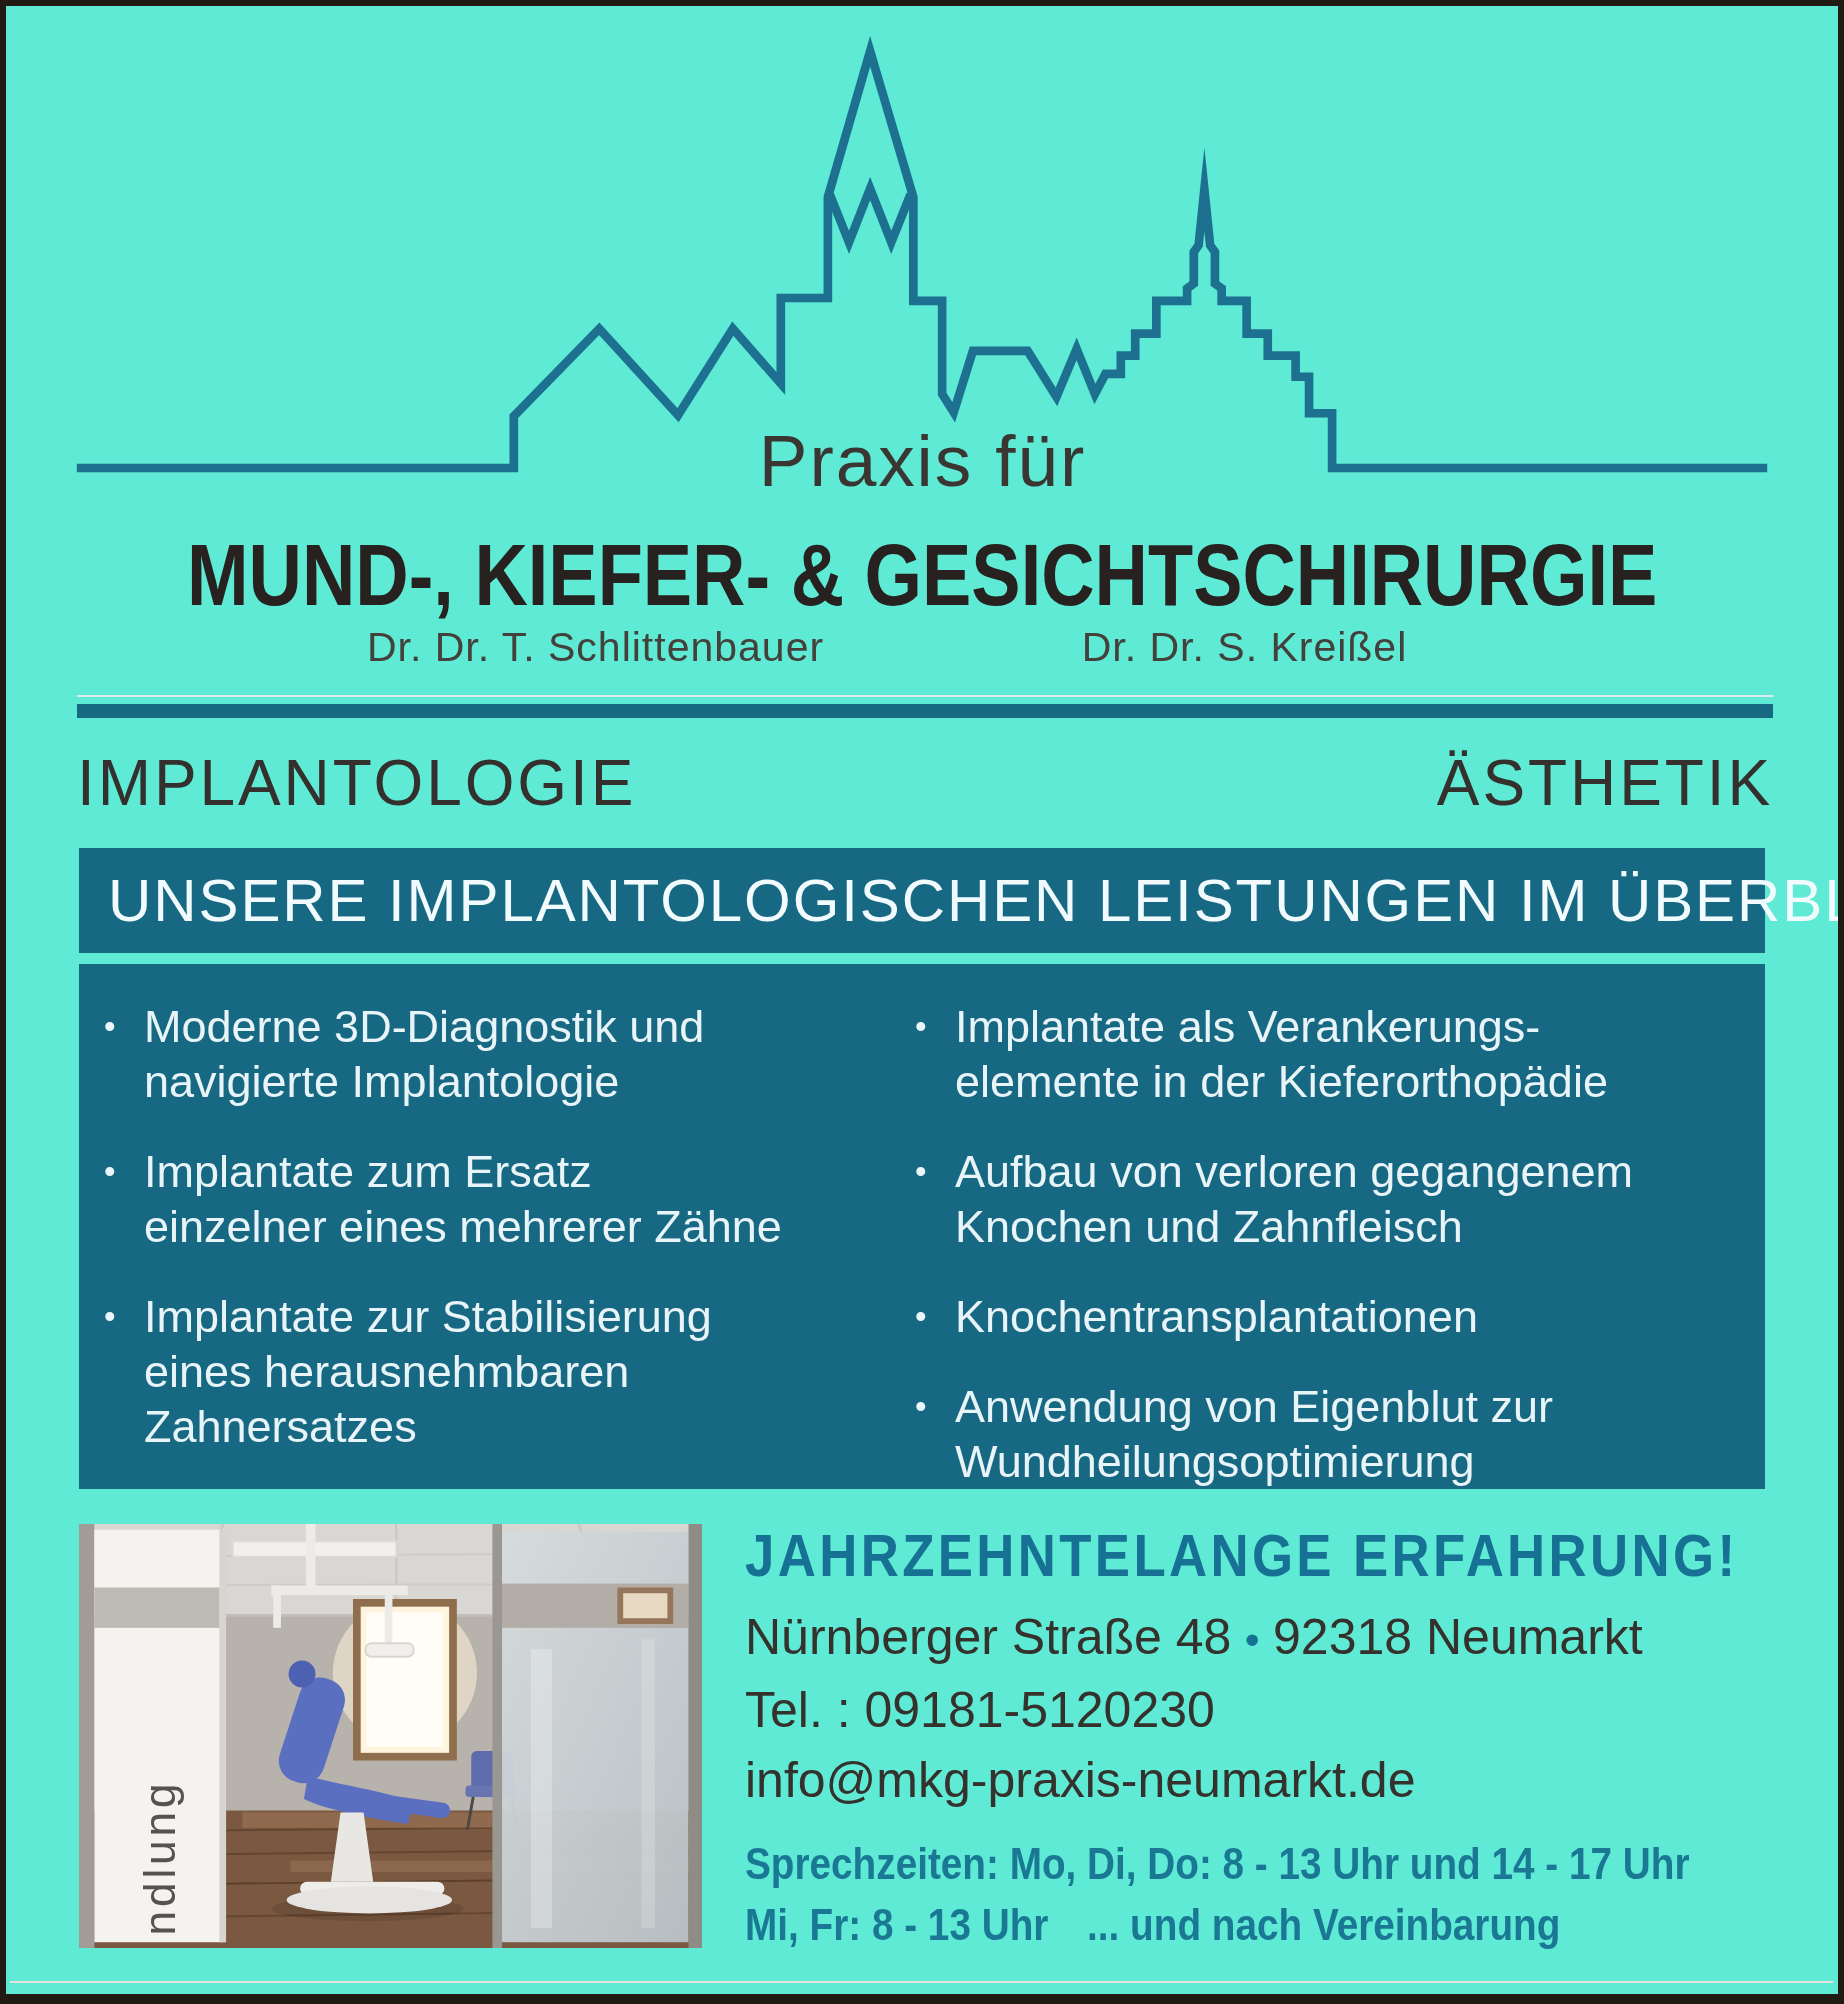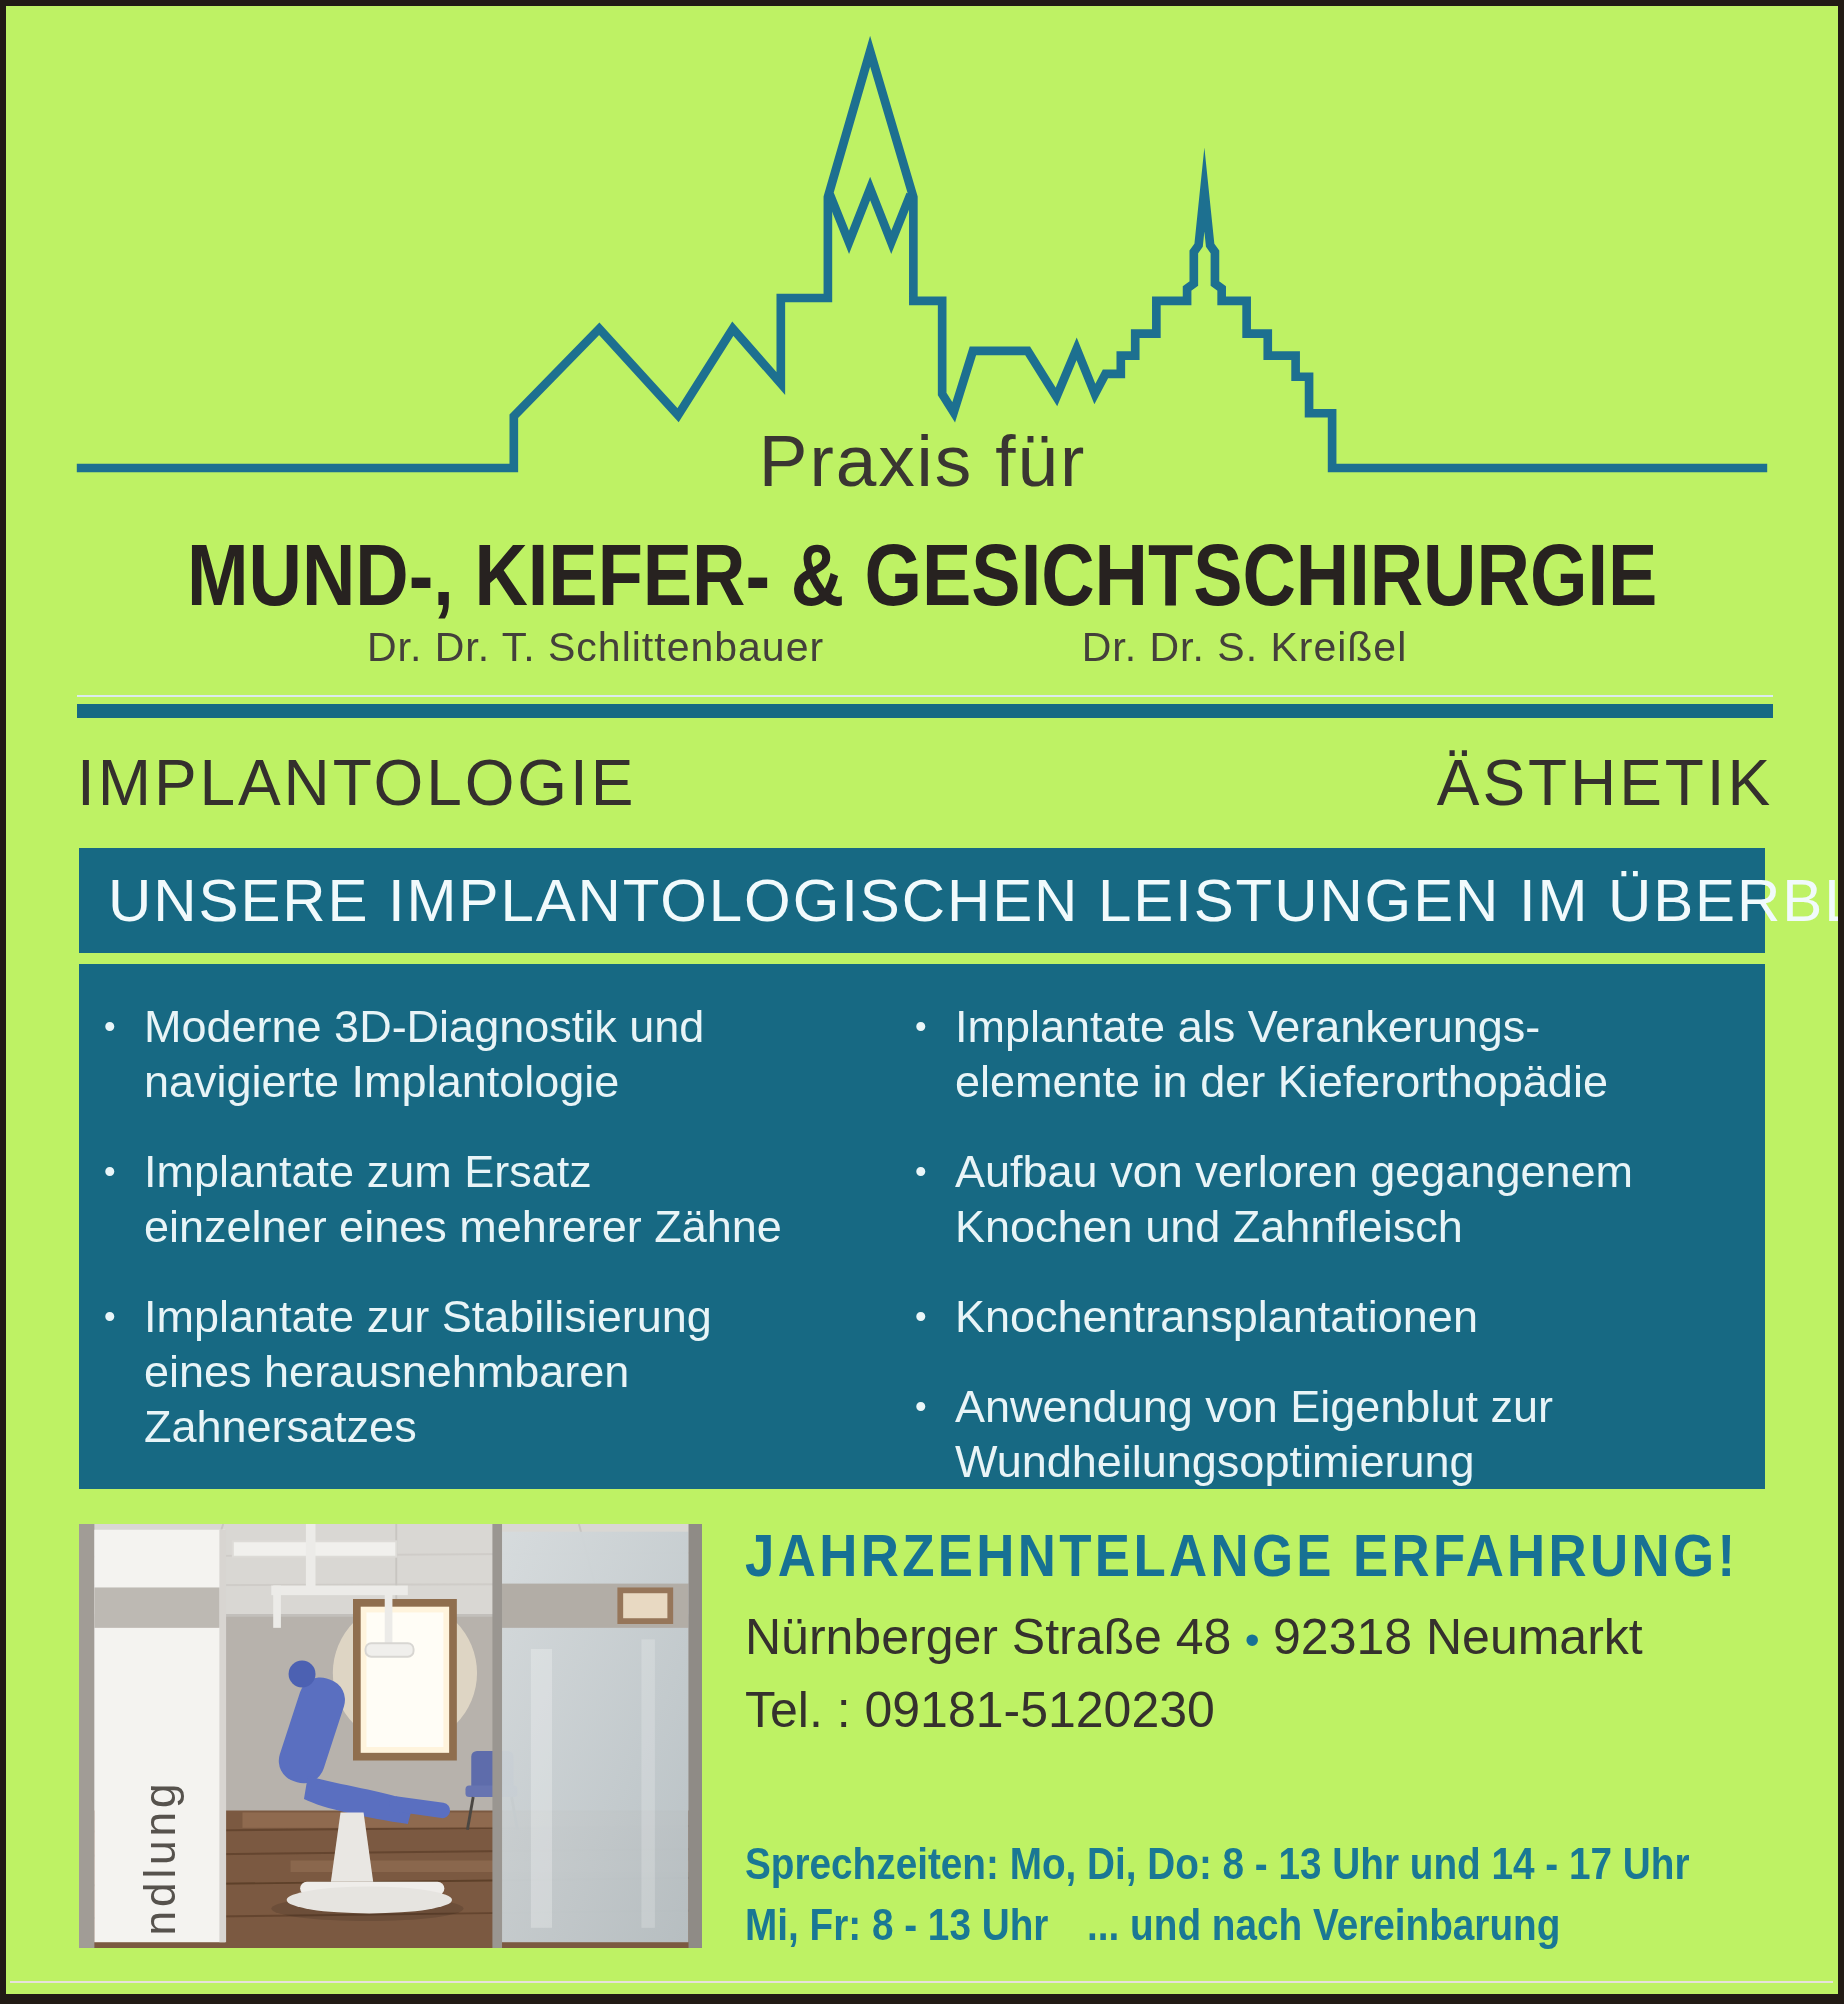--- a/index.html
+++ b/index.html
@@ -1,18 +1,18 @@
 <!DOCTYPE html>
 <html><head>
 <meta charset="utf-8">
 <style>
   html,body { margin:0; padding:0; background:#ffffff; }
   .page {
     position:relative; width:1845px; height:2005px;
-    background:#bef264; overflow:hidden;
+    background:#5eead4; overflow:hidden;
     font-family:"Liberation Sans", sans-serif;
   }
   .frame {
     position:absolute; inset:0; pointer-events:none; z-index:50;
     border-top:6.7px solid #221b15; border-left:6.7px solid #221b15;
     border-right:7.7px solid #221b15; border-bottom:11.5px solid #221b15;
   }
   
   .skyline { position:absolute; left:72px; top:24px; width:1700px; height:452px; }
   .tagline {
@@ -235,20 +235,21 @@
     <rect x="634" y="0" width="14" height="441" fill="#8f8b86"></rect>
   </svg>
 
   <div class="exp">JAHRZEHNTELANGE ERFAHRUNG!</div>
 
   <div class="contact">
     <div>
       <span>Nürnberger Straße 48</span><span class="addr-sep">•</span><span>92318 Neumarkt</span>
     </div>
     <div>Tel. : 09181-5120230</div>
+    <div>info@mkg-praxis-neumarkt.de</div>
   </div>
 
   <div class="hours">
     <div>Sprechzeiten: Mo, Di, Do: 8 - 13 Uhr und 14 - 17 Uhr</div>
     <div>
       <span>Mi, Fr: 8 - 13 Uhr</span><span class="hours-note">... und nach Vereinbarung</span>
     </div>
   </div>
 
   <div class="bottom-line"></div>

